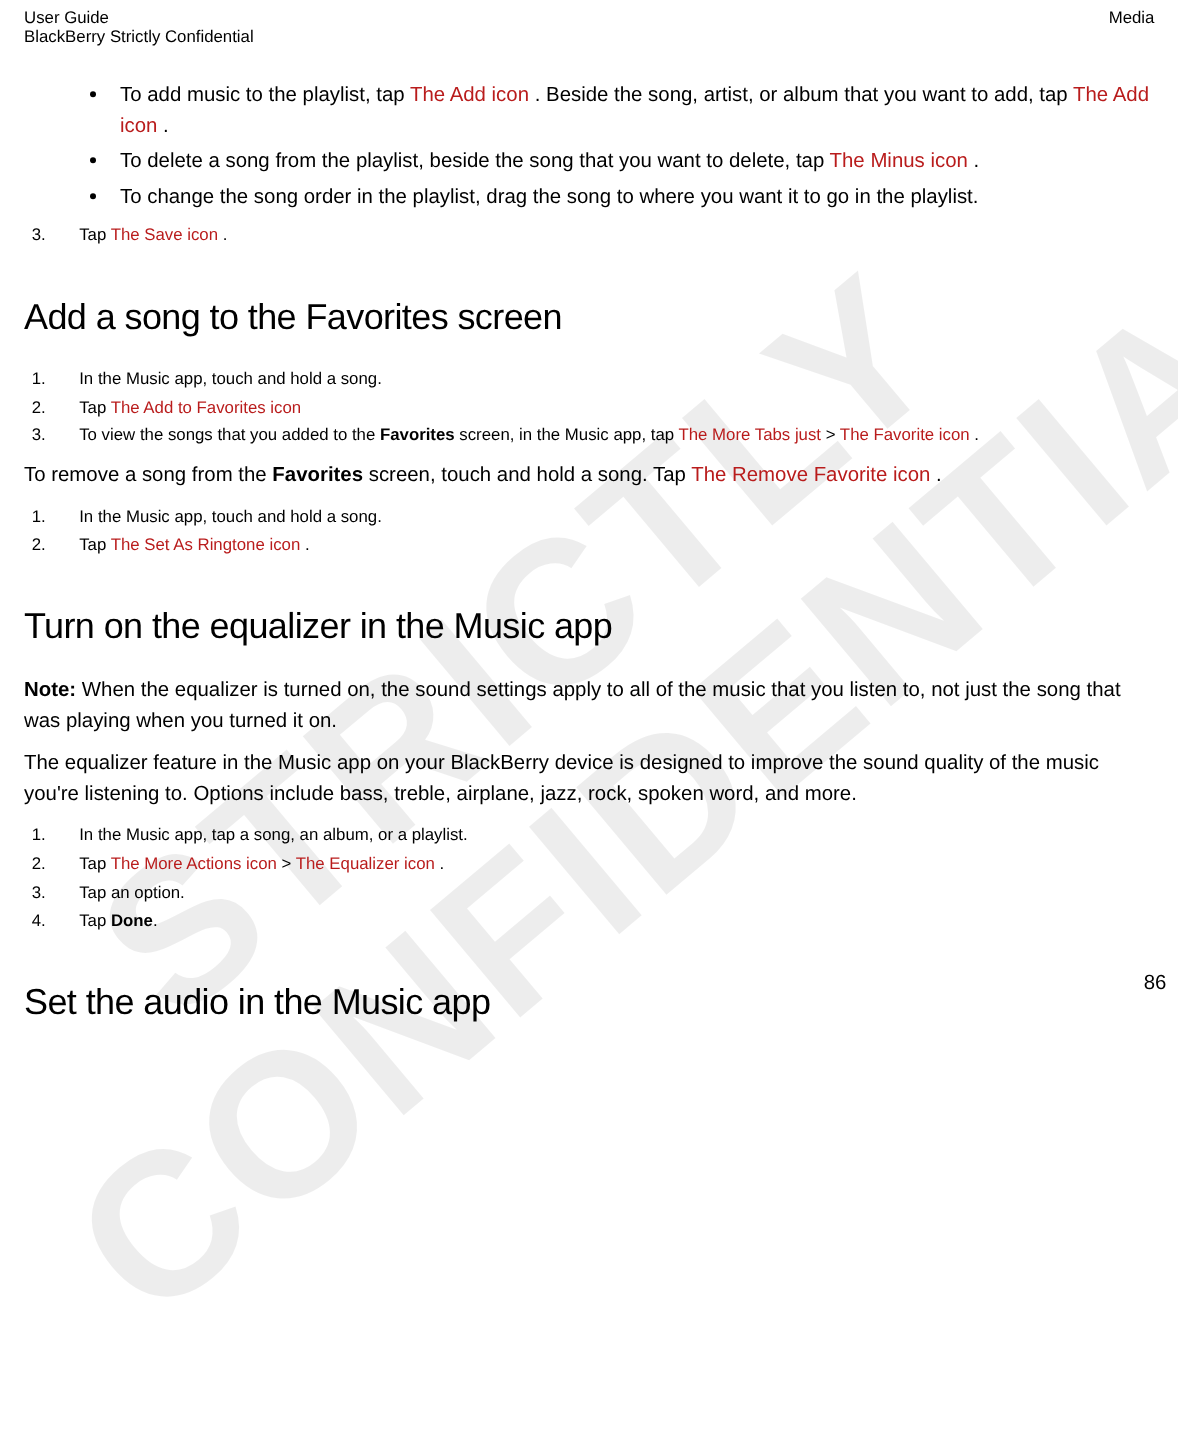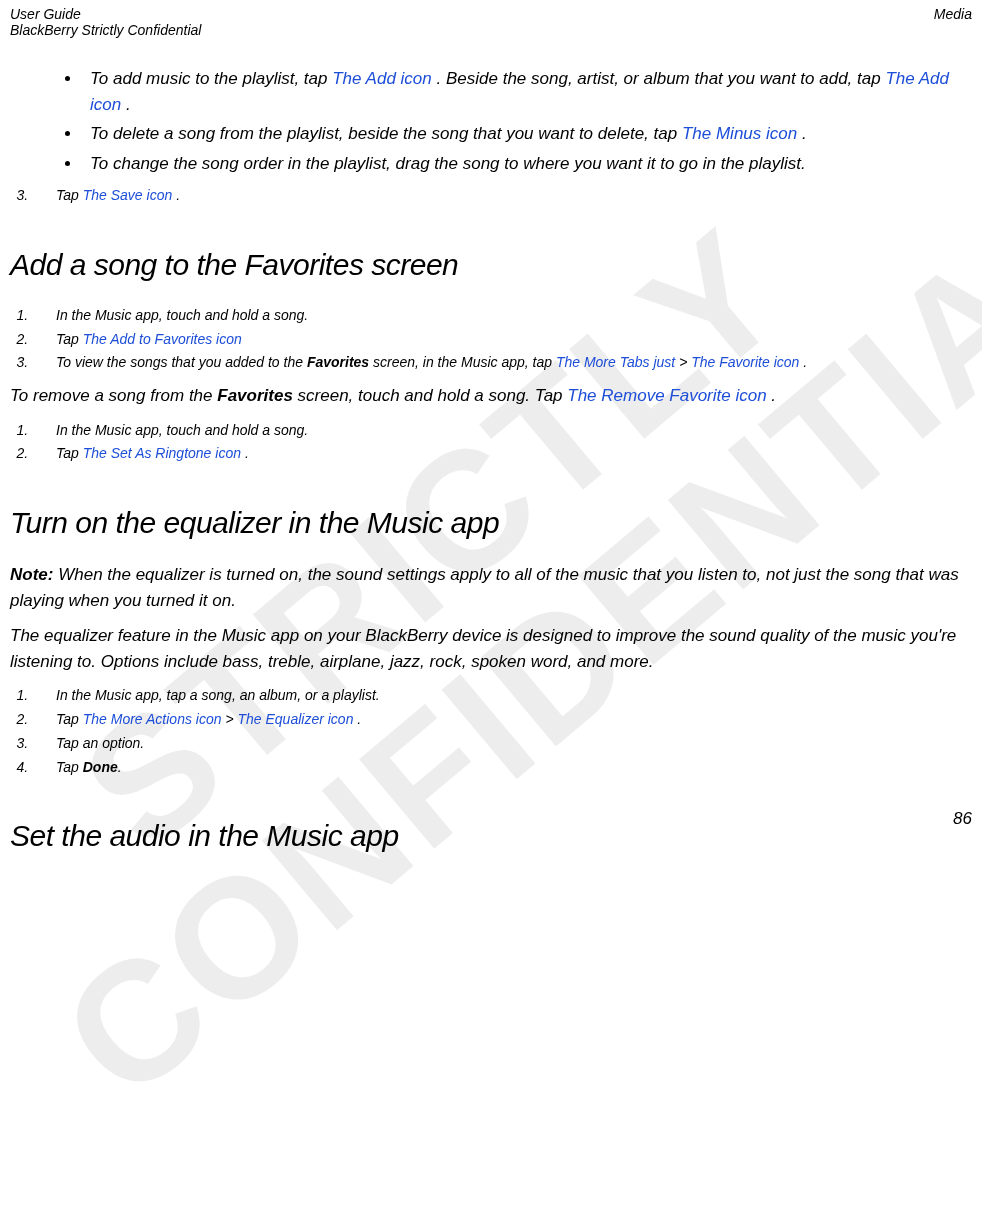--- a/index.html
+++ b/index.html
@@ -20,21 +20,21 @@
     font-size: 170px;
     font-weight: 700;
     color: rgba(0,0,0,0.07);
     text-align: center;
     line-height: 1.05;
     letter-spacing: 4px;
     pointer-events: none;
     user-select: none;
     z-index: 0;
   }
-  .content { position: relative; z-index: 1; padding: 0 10px; font-style: italic; }
+  .content { position: relative; z-index: 1; padding: 0 20px; }
   .header-row {
     display: flex;
     justify-content: space-between;
     font-size: 14px;
     padding-top: 6px;
   }
   .header-left { }
   .header-right { text-align: right; }
   .main { padding-top: 28px; }
   ul.bullets {
@@ -51,21 +51,21 @@
   ol.steps {
     list-style: decimal;
     padding-left: 22px;
     margin-bottom: 8px;
   }
   ol.steps li {
     font-size: 14px;
     line-height: 1.7;
     padding-left: 24px;
   }
-  .redlink { color: #1d4ed8; }
+  .redlink { color: #b91c1c; }
   h2.section {
     font-size: 30px;
     font-weight: 300;
     margin-top: 40px;
     margin-bottom: 22px;
     letter-spacing: -0.5px;
   }
   p.body {
     font-size: 17px;
     line-height: 1.5;

